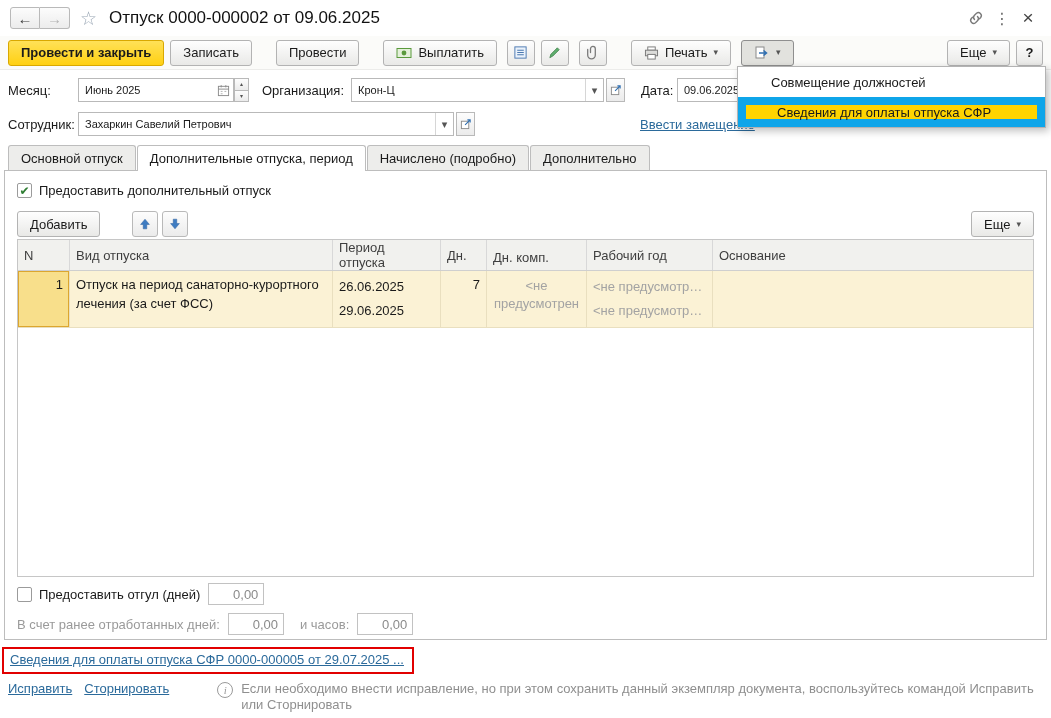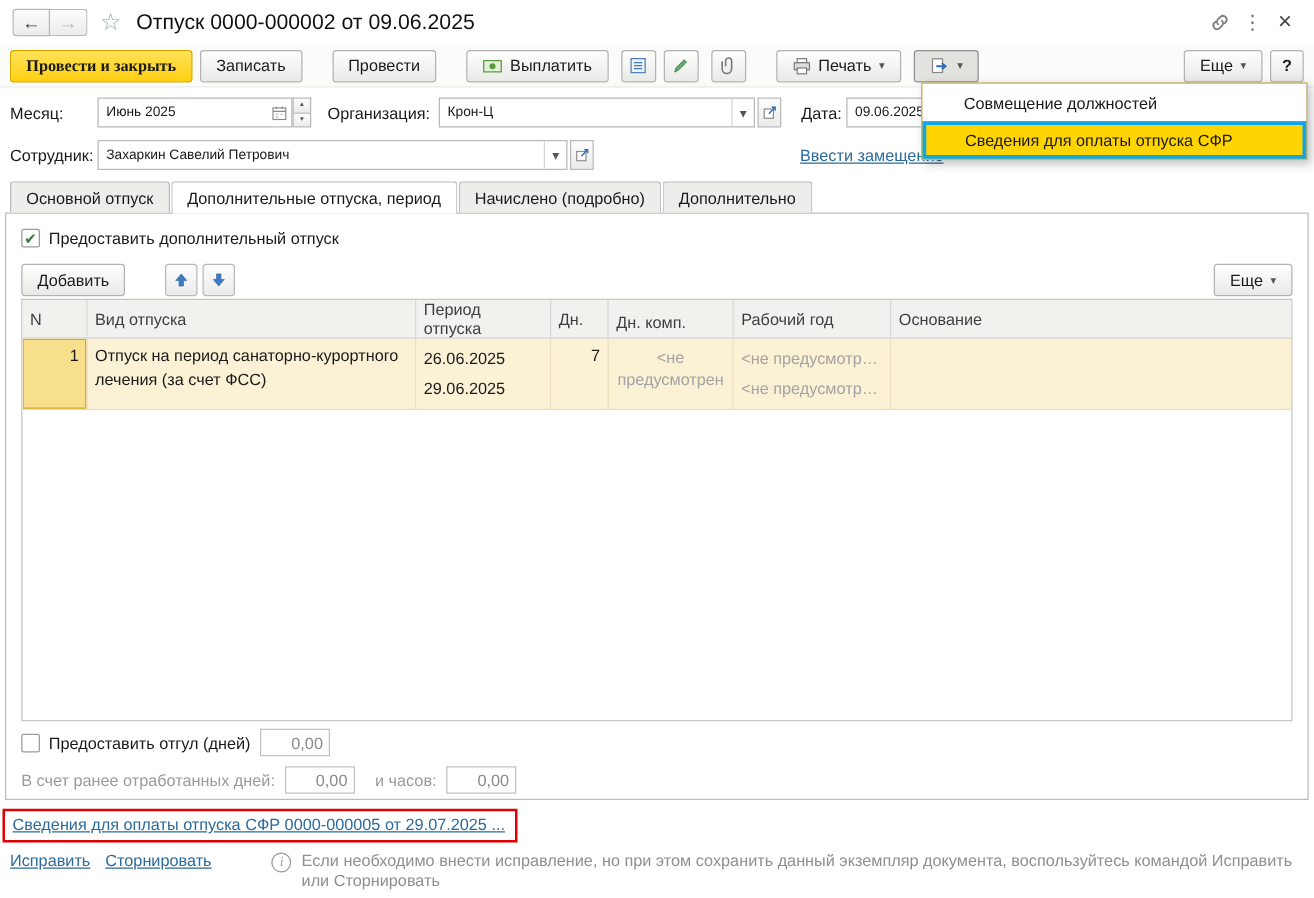--- a/index.html
+++ b/index.html
@@ -14,21 +14,21 @@
   .nav-btn.last{border-radius:0 3px 3px 0;border-left:none;color:#b5b5b5;}
   .star{font-size:19px;color:#9aa7b5;margin-left:10px;cursor:pointer;}
   .title{font-size:17px;color:#111;margin-left:12px;white-space:nowrap;}
   .spacer{flex:1;}
   .tb-icon{width:26px;height:26px;display:flex;align-items:center;justify-content:center;color:#6e6e6e;cursor:pointer;font-size:16px;}
   .tb-icon.close{font-size:19px;color:#444;}
 
   
   .toolbar{position:absolute;top:36px;left:0;width:100%;height:34px;display:flex;align-items:center;padding:0 8px;background:#fbfbf9;border-bottom:1px solid #ececea;}
   .btn{height:26px;display:inline-flex;align-items:center;gap:6px;padding:0 12px;border:1px solid #b3b3b3;border-radius:3px;background:linear-gradient(#fefefe,#e9e9e7);font-size:13px;color:#1a1a1a;cursor:pointer;white-space:nowrap;}
-  .btn.primary{background:linear-gradient(#ffe158,#ffd012);border-color:#d9a800;font-weight:700;font-family:Liberation Serif, serif;}
+  .btn.primary{background:linear-gradient(#ffe158,#ffd012);border-color:#d9a800;font-weight:700;}
   .btn.icon-only{width:28px;padding:0;justify-content:center;}
   .btn.pressed{background:#e2e2de;border-color:#8f8f8f;}
   .btn.help{width:27px;padding:0;justify-content:center;font-weight:700;}
   .caret{font-size:9px;color:#555;line-height:1;}
   .ml6{margin-left:6px;} .ml10{margin-left:10px;} .ml24{margin-left:24px;}
 
   
   .fields{position:absolute;top:70px;left:0;width:100%;}
   .frow{display:flex;align-items:center;height:24px;margin:8px 0 0 8px;}
   .flabel{font-size:13px;color:#1a1a1a;white-space:nowrap;}
@@ -76,23 +76,23 @@
   .ml8{margin-left:8px;}
   .earlier-row{position:absolute;top:442px;left:12px;display:flex;align-items:center;color:#9a9a9a;}
 
   
   .sfr-box{position:absolute;top:647px;left:2px;border:2px solid #e10000;padding:3px 8px 5px 6px;background:#fff;}
   .bottom-row{position:absolute;top:681px;left:8px;width:1036px;display:flex;align-items:flex-start;}
   .info-icon{width:16px;height:16px;border:1px solid #9a9a9a;border-radius:50%;color:#9a9a9a;display:flex;align-items:center;justify-content:center;font-size:11px;font-family:"Liberation Serif",serif;font-style:italic;flex:0 0 auto;margin:1px 0 0 48px;}
   .info-text{color:#8f8f8f;font-size:13px;line-height:16px;width:808px;margin-left:8px;}
 
   
-  .menu{position:absolute;top:66px;left:737px;width:309px;background:#eab308;border:1px solid #b3b3b3;box-shadow:3px 3px 8px rgba(0,0,0,.25);z-index:30;}
+  .menu{position:absolute;top:66px;left:737px;width:309px;background:#a21caf;border:1px solid #b3b3b3;box-shadow:3px 3px 8px rgba(0,0,0,.25);z-index:30;}
   .menu-item{height:30px;display:flex;align-items:center;padding:0 14px 0 33px;font-size:13px;cursor:pointer;white-space:nowrap;background:#fff;}
-  .menu-item.hl{background:#ffd400;border:3px solid #0ea5e9;padding-left:31px;}
+  .menu-item.hl{background:#ffd400;border:8px solid #0ea5e9;padding-left:31px;}
 </style>
 </head>
 <body>
 
 <div class="titlebar">
   <div class="navgroup">
     <div class="nav-btn first">
         <span>←</span>
       </div>
     <div class="nav-btn last">

